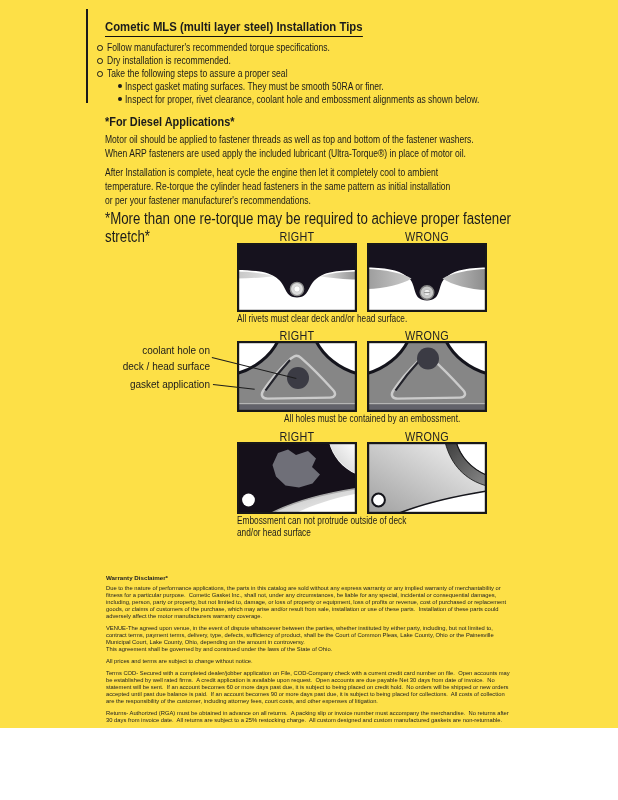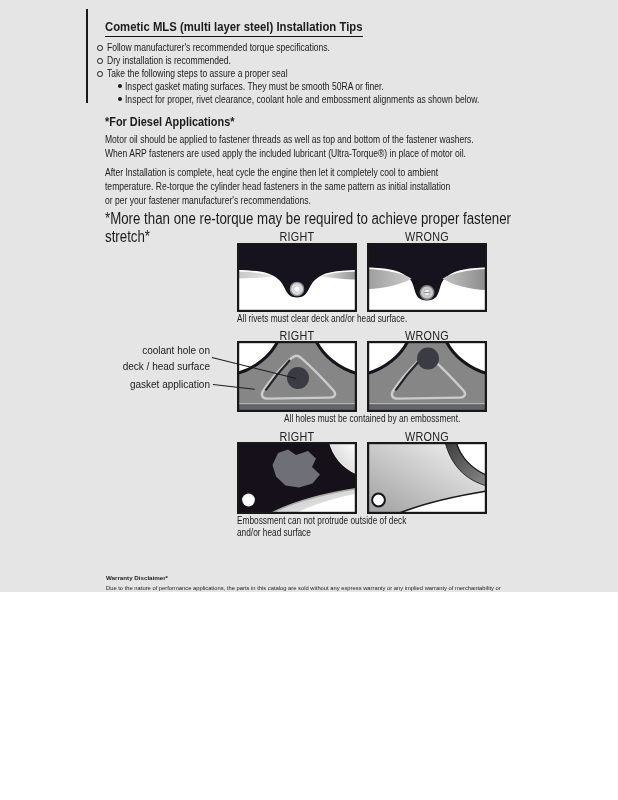--- a/index.html
+++ b/index.html
@@ -1,16 +1,16 @@
 <!DOCTYPE html>
 <html><head>
 <meta charset="utf-8">
 <style>
   html,body{margin:0;padding:0;background:#fff;}
-  .page{position:relative;width:618px;height:592px;background:#e5e5e5;overflow:hidden;
+  .page{position:relative;width:618px;height:728px;background:#fde047;overflow:hidden;
         font-family:"Liberation Sans",sans-serif;color:#1b1b1b;}
   .abs{position:absolute;}
   .cond{transform:scaleX(0.83);transform-origin:0 0;display:inline-block;white-space:pre-line;}
   .cond-c{transform:scaleX(0.83);transform-origin:50% 0;display:block;white-space:nowrap;}
   
   .margin-line{left:86px;top:9px;width:2px;height:94px;background:#1a1a1a;}
   
   .title{left:105px;top:19px;font-size:13.5px;font-weight:bold;}
   .title .cond{border-bottom:1.6px solid #111;padding-bottom:2px;}
   

